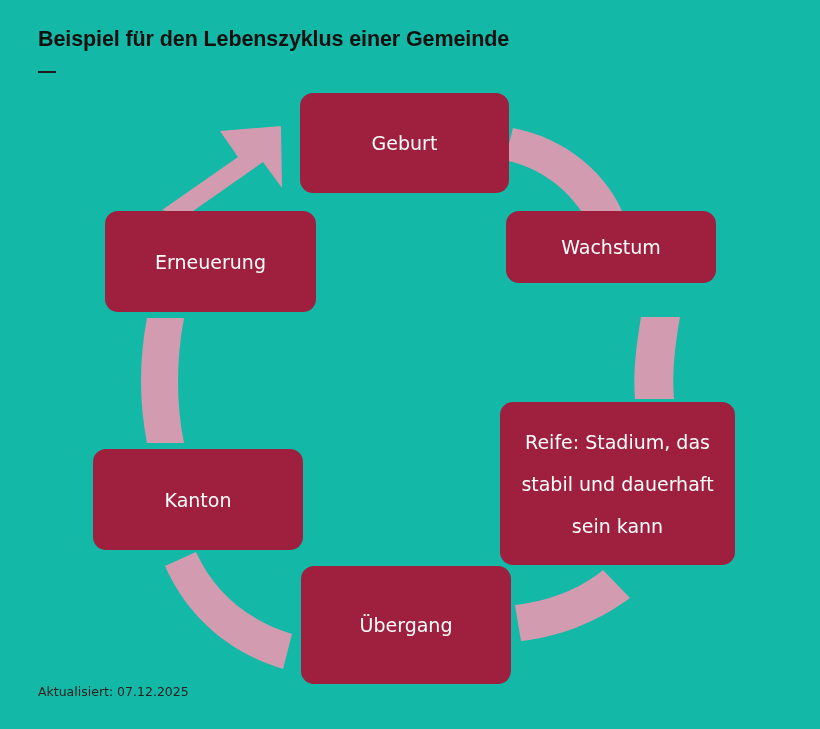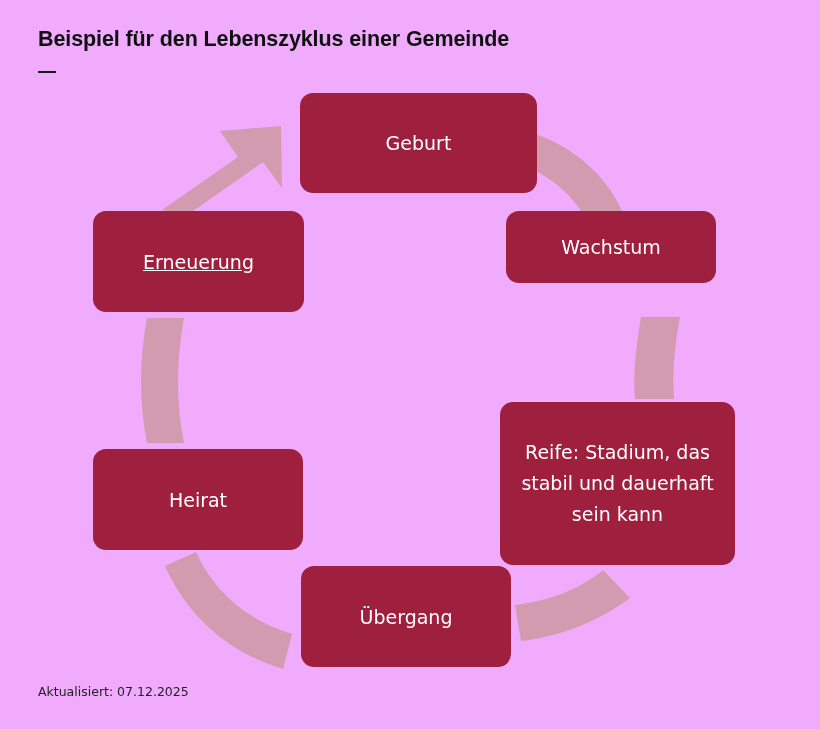--- a/index.html
+++ b/index.html
@@ -11,21 +11,21 @@
     width: 820px;
     height: 729px;
     font-family: "DejaVu Sans", "Liberation Sans", sans-serif;
     -webkit-font-smoothing: antialiased;
   }
   #page {
     position: relative;
     width: 820px;
     height: 729px;
     overflow: hidden;
-    background: #f0abfc;
+    background: #14b8a6;
   }
 
   
   #title {
     position: absolute;
     left: 38px;
     top: 26px;
     width: 700px;
     font-family: "Liberation Sans", "DejaVu Sans", sans-serif;
     font-size: 21.5px;
@@ -78,27 +78,27 @@
     width: 100%;
     padding: 0 10px;
     box-sizing: border-box;
     font-family: "DejaVu Sans", "Liberation Sans", sans-serif;
     font-size: 19px;
     line-height: 30px;
     color: #ffffff;
     font-weight: 400;
   }
 
-  #node-geburt      { left: 300px; top: 93px;  width: 237px; height: 100px; }
+  #node-geburt      { left: 300px; top: 93px;  width: 209px; height: 100px; }
   #node-wachstum    { left: 506px; top: 211px; width: 210px; height: 72px; }
   #node-reife       { left: 500px; top: 402px; width: 235px; height: 163px; }
-  #node-reife .node-label { line-height: 31px; }
-  #node-uebergang   { left: 301px; top: 566px; width: 210px; height: 101px; }
+  #node-reife .node-label { line-height: 42px; }
+  #node-uebergang   { left: 301px; top: 566px; width: 210px; height: 118px; }
   #node-heirat      { left: 93px;  top: 449px; width: 210px; height: 101px; }
-  #node-erneuerung  { left: 93px;  top: 211px; width: 211px; height: 101px; text-decoration: underline; }
+  #node-erneuerung  { left: 105px;  top: 211px; width: 211px; height: 101px; }
 
   
   #footer {
     position: absolute;
     left: 38px;
     top: 682px;
     width: 600px;
   }
   #footer div {
     font-family: "DejaVu Sans", "Liberation Sans", sans-serif;
@@ -154,21 +154,21 @@
 
     <div class="node" id="node-reife">
       <span class="node-label">Reife: Stadium, das stabil und dauerhaft sein kann</span>
     </div>
 
     <div class="node" id="node-uebergang">
       <span class="node-label">Übergang</span>
     </div>
 
     <div class="node" id="node-heirat">
-      <span class="node-label">Heirat</span>
+      <span class="node-label">Kanton</span>
     </div>
 
     <div class="node" id="node-erneuerung">
       <span class="node-label">Erneuerung</span>
     </div>
 
   </div>
 
   <div id="footer">
     <div>Aktualisiert: 07.12.2025</div>

